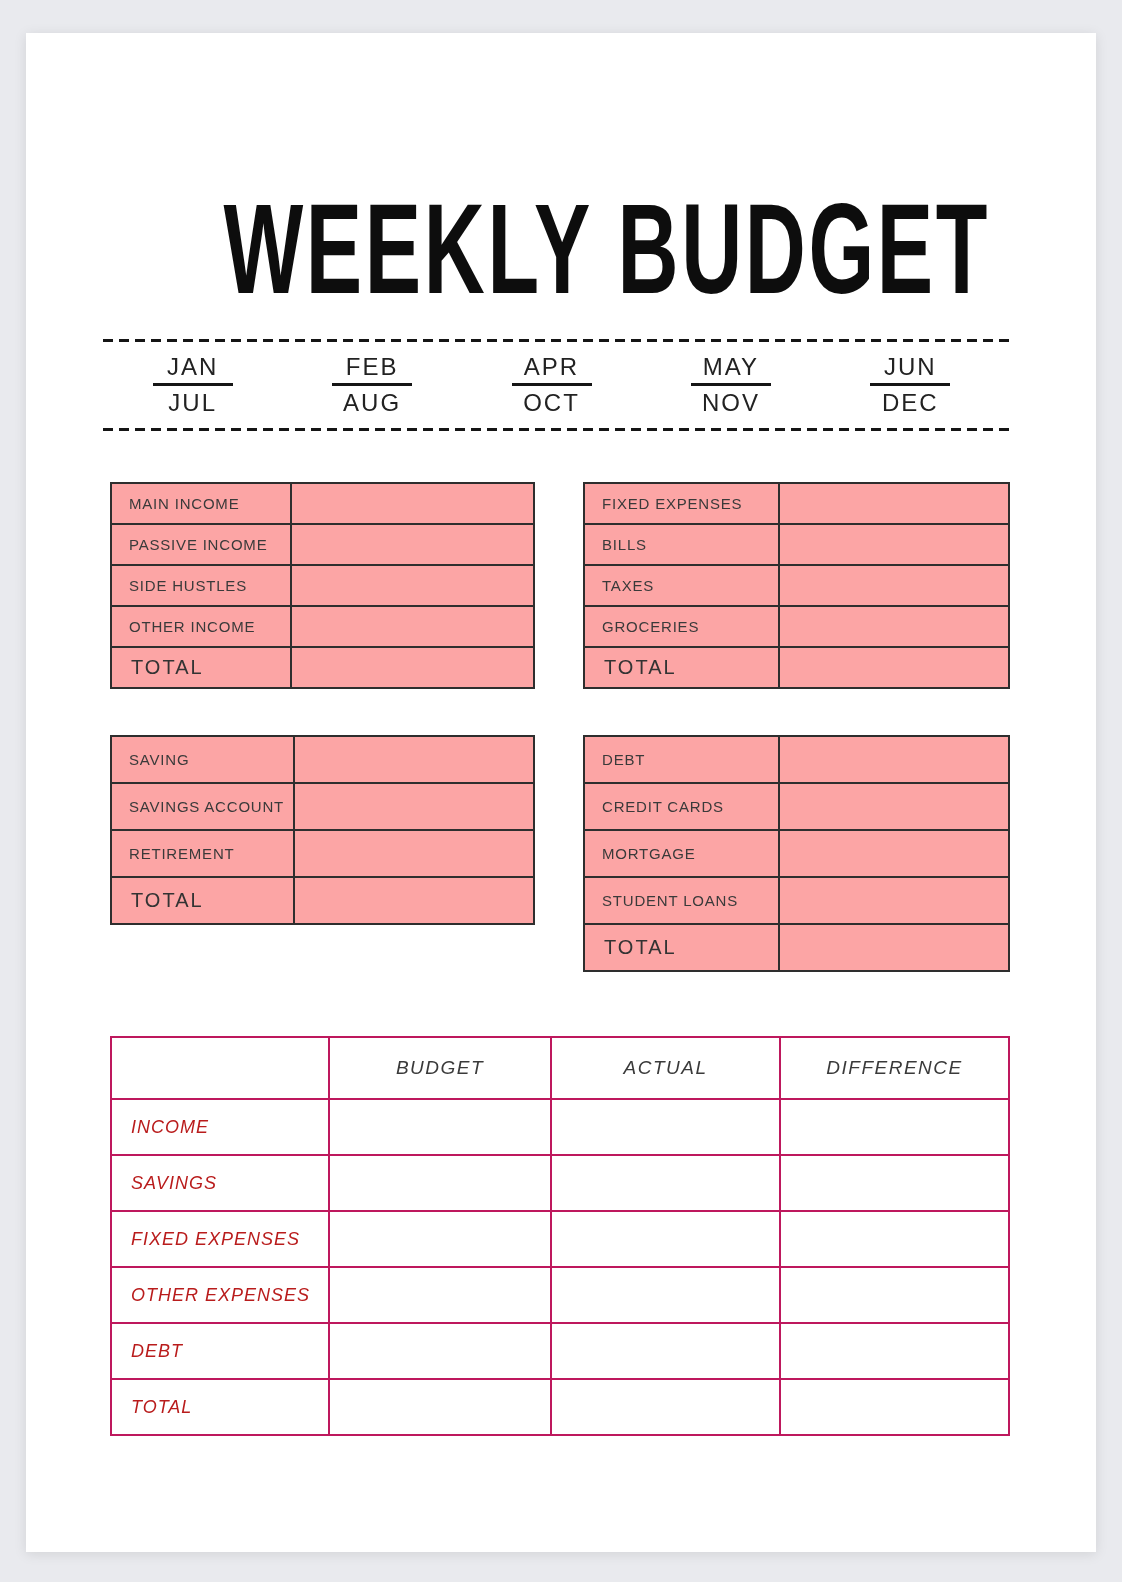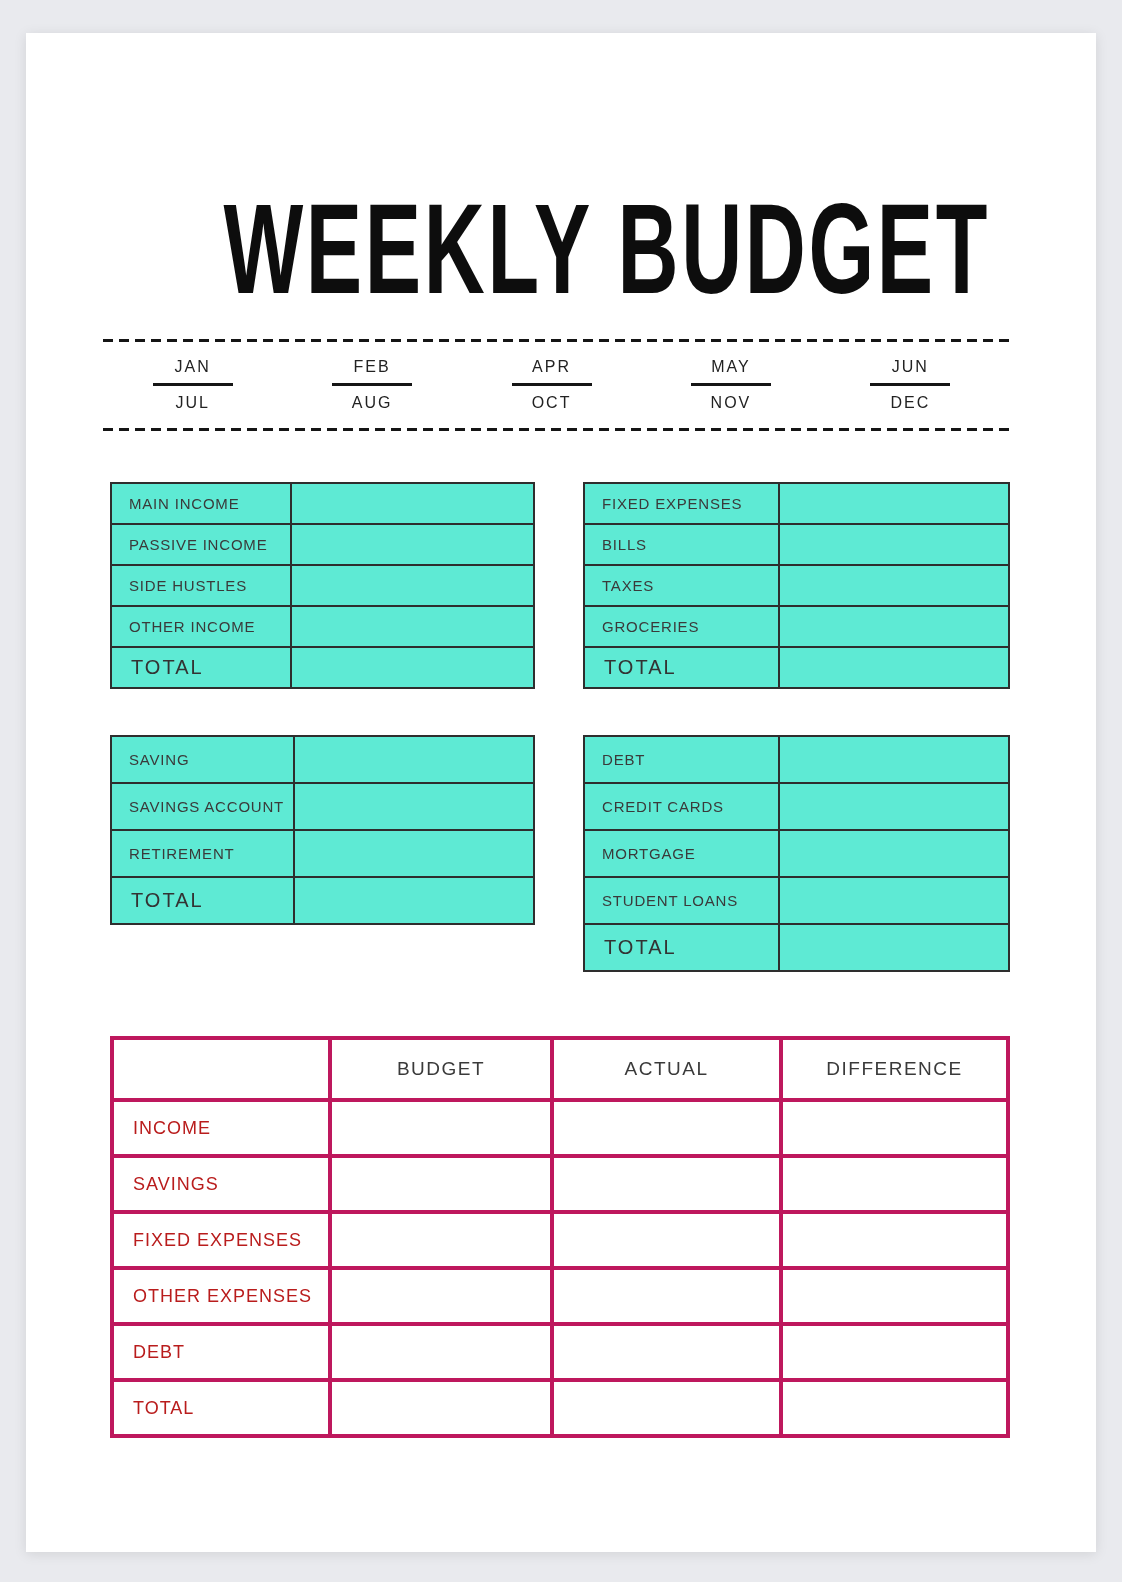--- a/index.html
+++ b/index.html
@@ -42,33 +42,33 @@
   }
   .month-row {
     display:flex;
     padding:13px 10px 13px 0;
   }
   .month-col {
     flex:1;
     display:flex; flex-direction:column; align-items:center;
   }
   .m {
-    font-size:16px;
+    font-size:24px;
     letter-spacing:2px;
     color:#222222;
     line-height:24px;
   }
   .mrule {
     width:80px; height:3px;
     background:#161616;
     margin:4px 0 5px 0;
   }
   
   table { border-collapse:collapse; table-layout:fixed; }
-  .mini { position:absolute; background:#5eead4; }
+  .mini { position:absolute; background:#fca5a5; }
   .mini td {
     border:2px solid #2e2e2e;
   }
   .mini.rows-top td { height:41px; }
   .mini.rows-mid td { height:47px; }
   .lbl {
     font-size:15px;
     letter-spacing:0.8px;
     color:#3a3a3a;
     padding-left:17px;
@@ -80,21 +80,22 @@
     color:#333333;
     padding-left:19px;
   }
   
   .summary {
     position:absolute;
     left:84px; top:1003px;
     width:900px;
   }
   .summary td {
-    border:4px solid #be185d;
+    border:2px solid #be185d;
+    font-style:italic;
   }
   .summary .hrow td { height:62px; }
   .summary .drow td { height:56px; }
   .sum-h {
     font-size:19px;
     letter-spacing:1.5px;
     color:#3a3a3a;
     text-align:center;
   }
   .sum-lbl {

